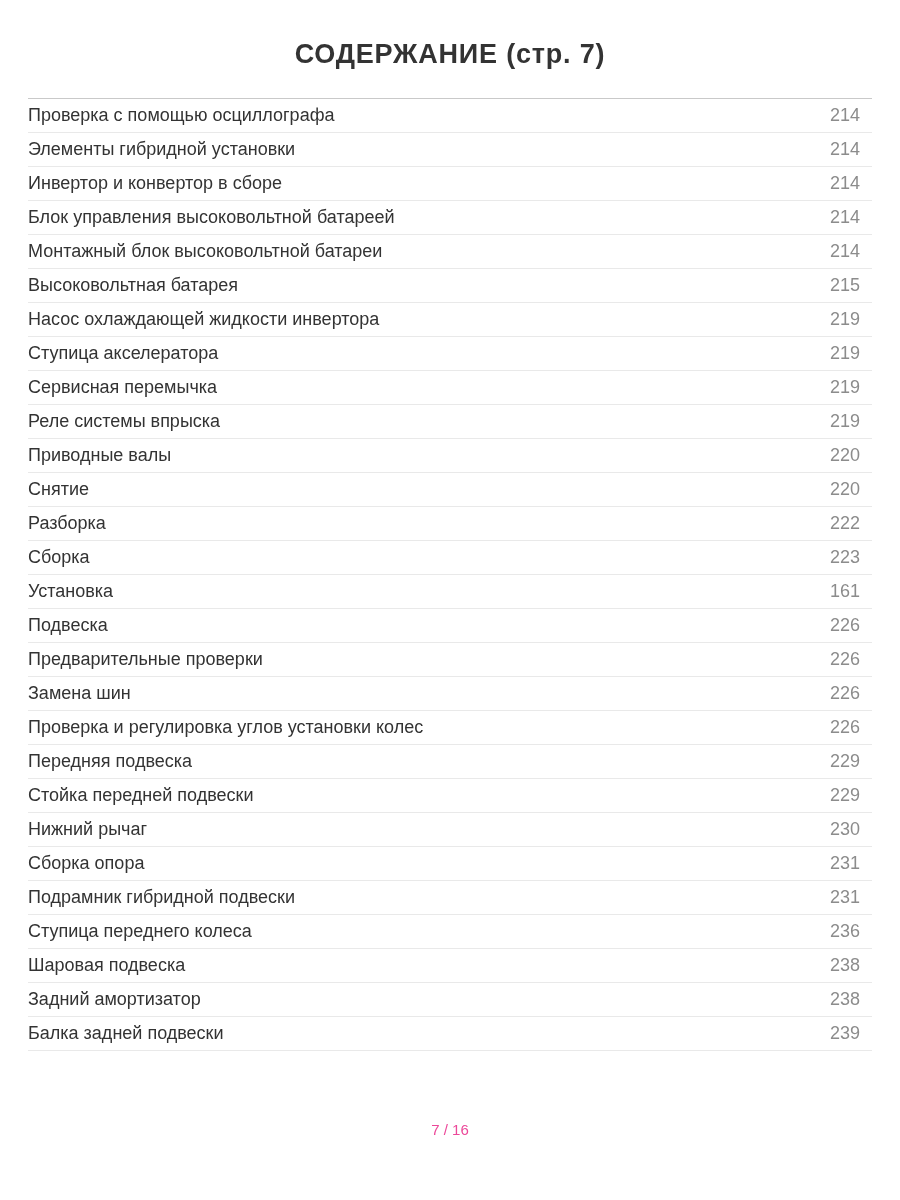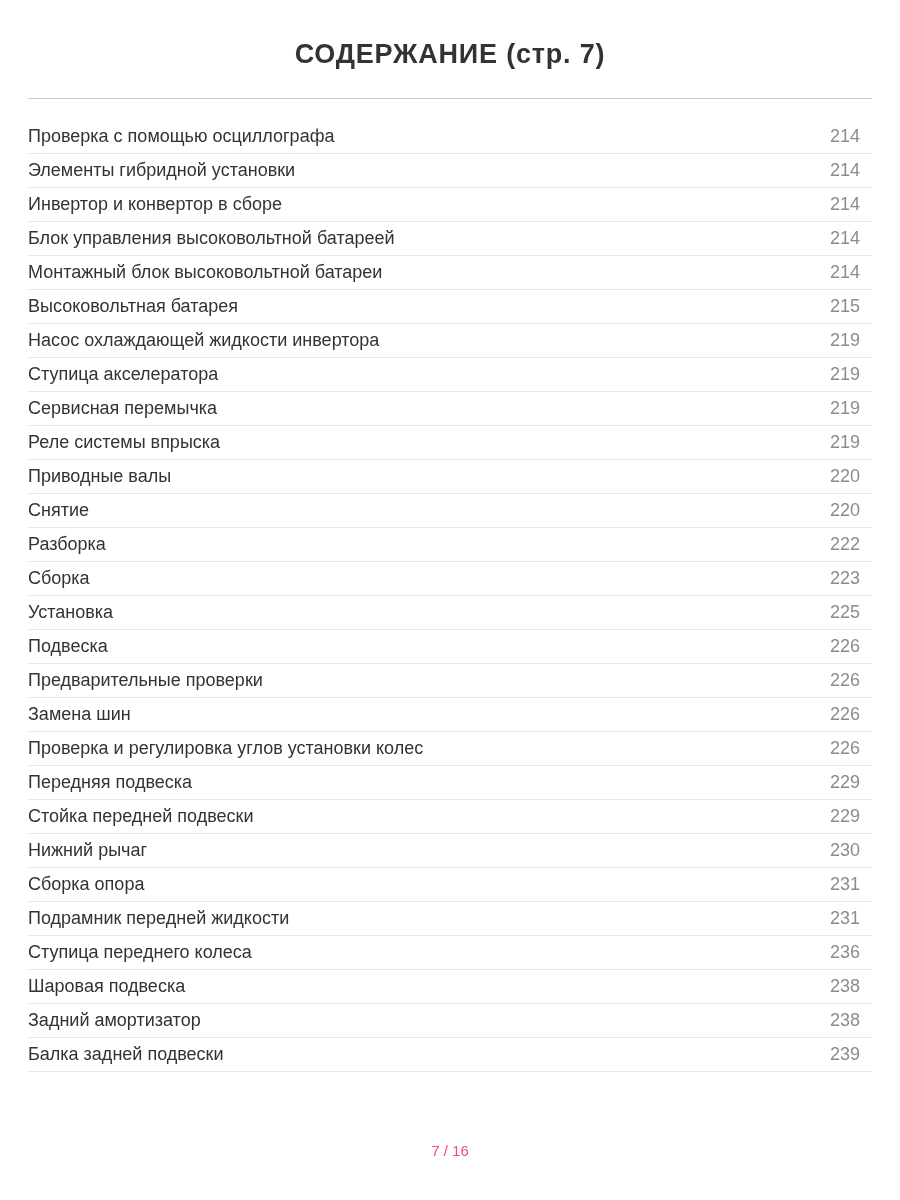--- a/index.html
+++ b/index.html
@@ -22,21 +22,20 @@
     font-weight: bold;
     letter-spacing: 0.8px;
     color: #333333;
     text-align: center;
   }
   .top-divider {
     margin-top: 28px;
     border-bottom: 1px solid #c9c9c9;
   }
   .toc {
-    margin-top: 21px;
   }
   .row {
     height: 34px;
     display: flex;
     justify-content: space-between;
     align-items: center;
     border-bottom: 1px solid #e9e9e9;
     padding-right: 12px;
     font-size: 18px;
     cursor: pointer;
@@ -117,21 +116,21 @@
       <div class="row">
         <span class="label">Разборка</span>
         <span class="num">222</span>
       </div>
       <div class="row">
         <span class="label">Сборка</span>
         <span class="num">223</span>
       </div>
       <div class="row">
         <span class="label">Установка</span>
-        <span class="num">225</span>
+        <span class="num">161</span>
       </div>
       <div class="row">
         <span class="label">Подвеска</span>
         <span class="num">226</span>
       </div>
       <div class="row">
         <span class="label">Предварительные проверки</span>
         <span class="num">226</span>
       </div>
       <div class="row">
@@ -152,21 +151,21 @@
       </div>
       <div class="row">
         <span class="label">Нижний рычаг</span>
         <span class="num">230</span>
       </div>
       <div class="row">
         <span class="label">Сборка опора</span>
         <span class="num">231</span>
       </div>
       <div class="row">
-        <span class="label">Подрамник передней жидкости</span>
+        <span class="label">Подрамник гибридной подвески</span>
         <span class="num">231</span>
       </div>
       <div class="row">
         <span class="label">Ступица переднего колеса</span>
         <span class="num">236</span>
       </div>
       <div class="row">
         <span class="label">Шаровая подвеска</span>
         <span class="num">238</span>
       </div>

